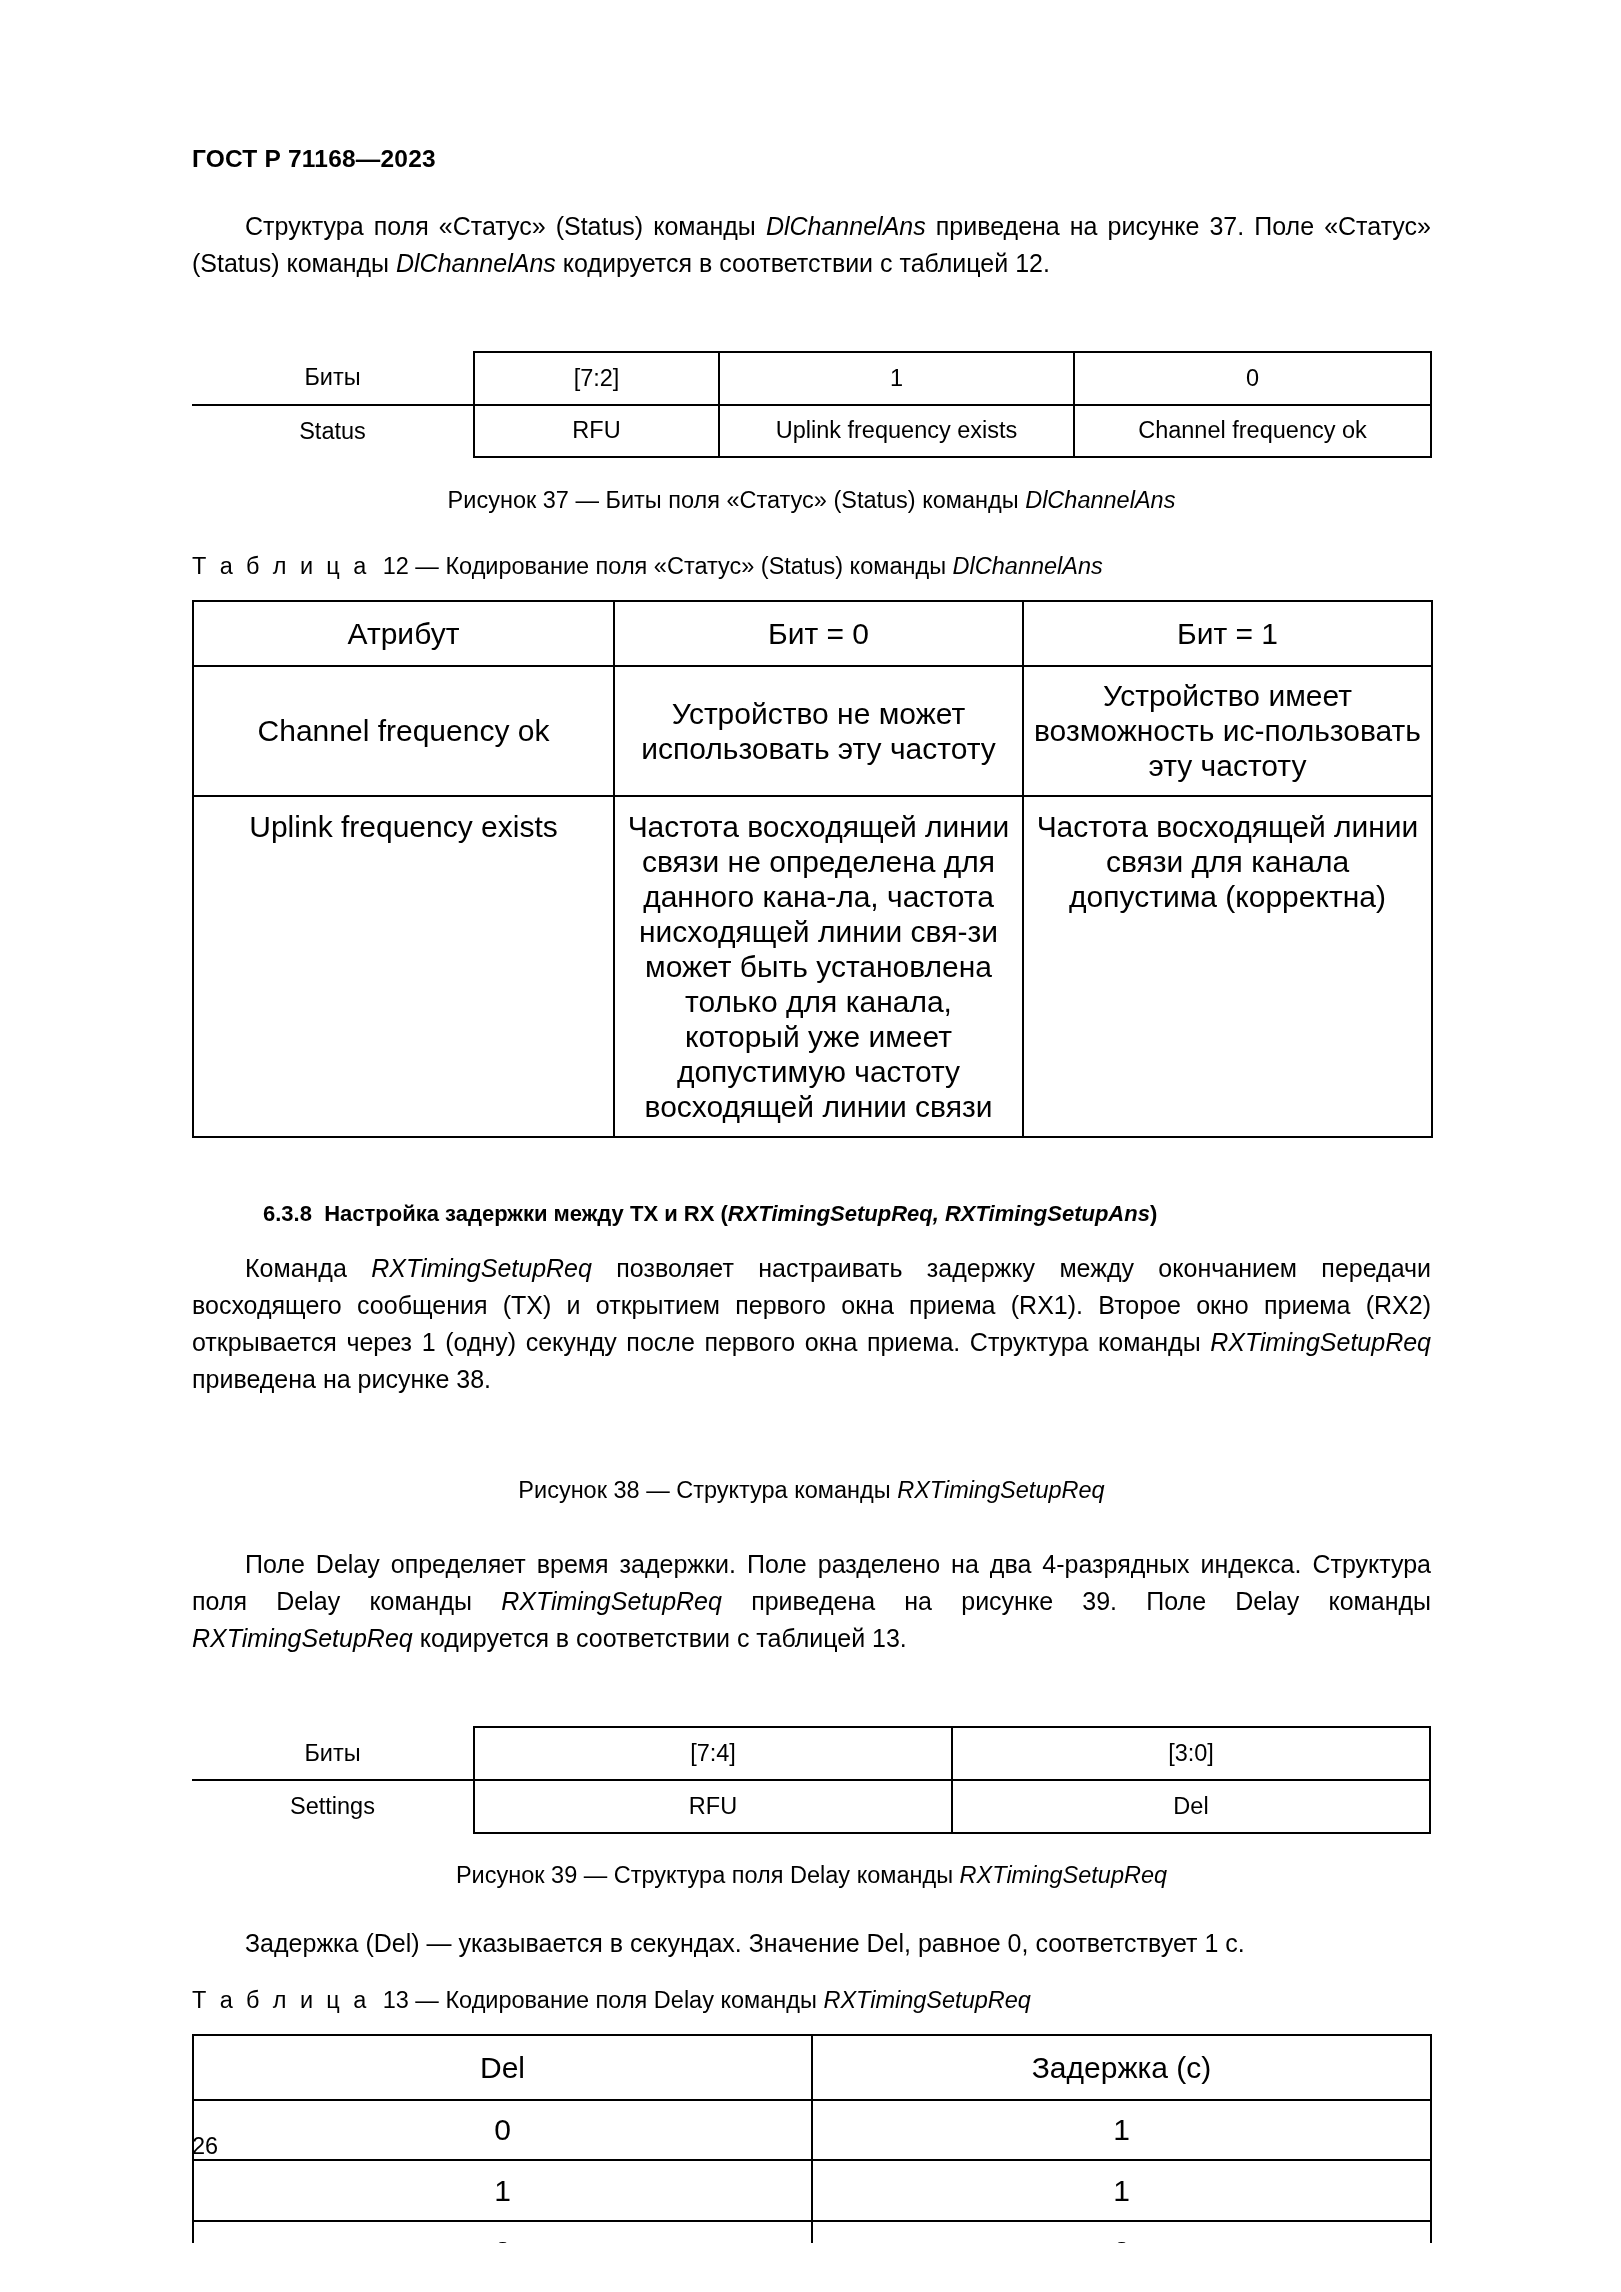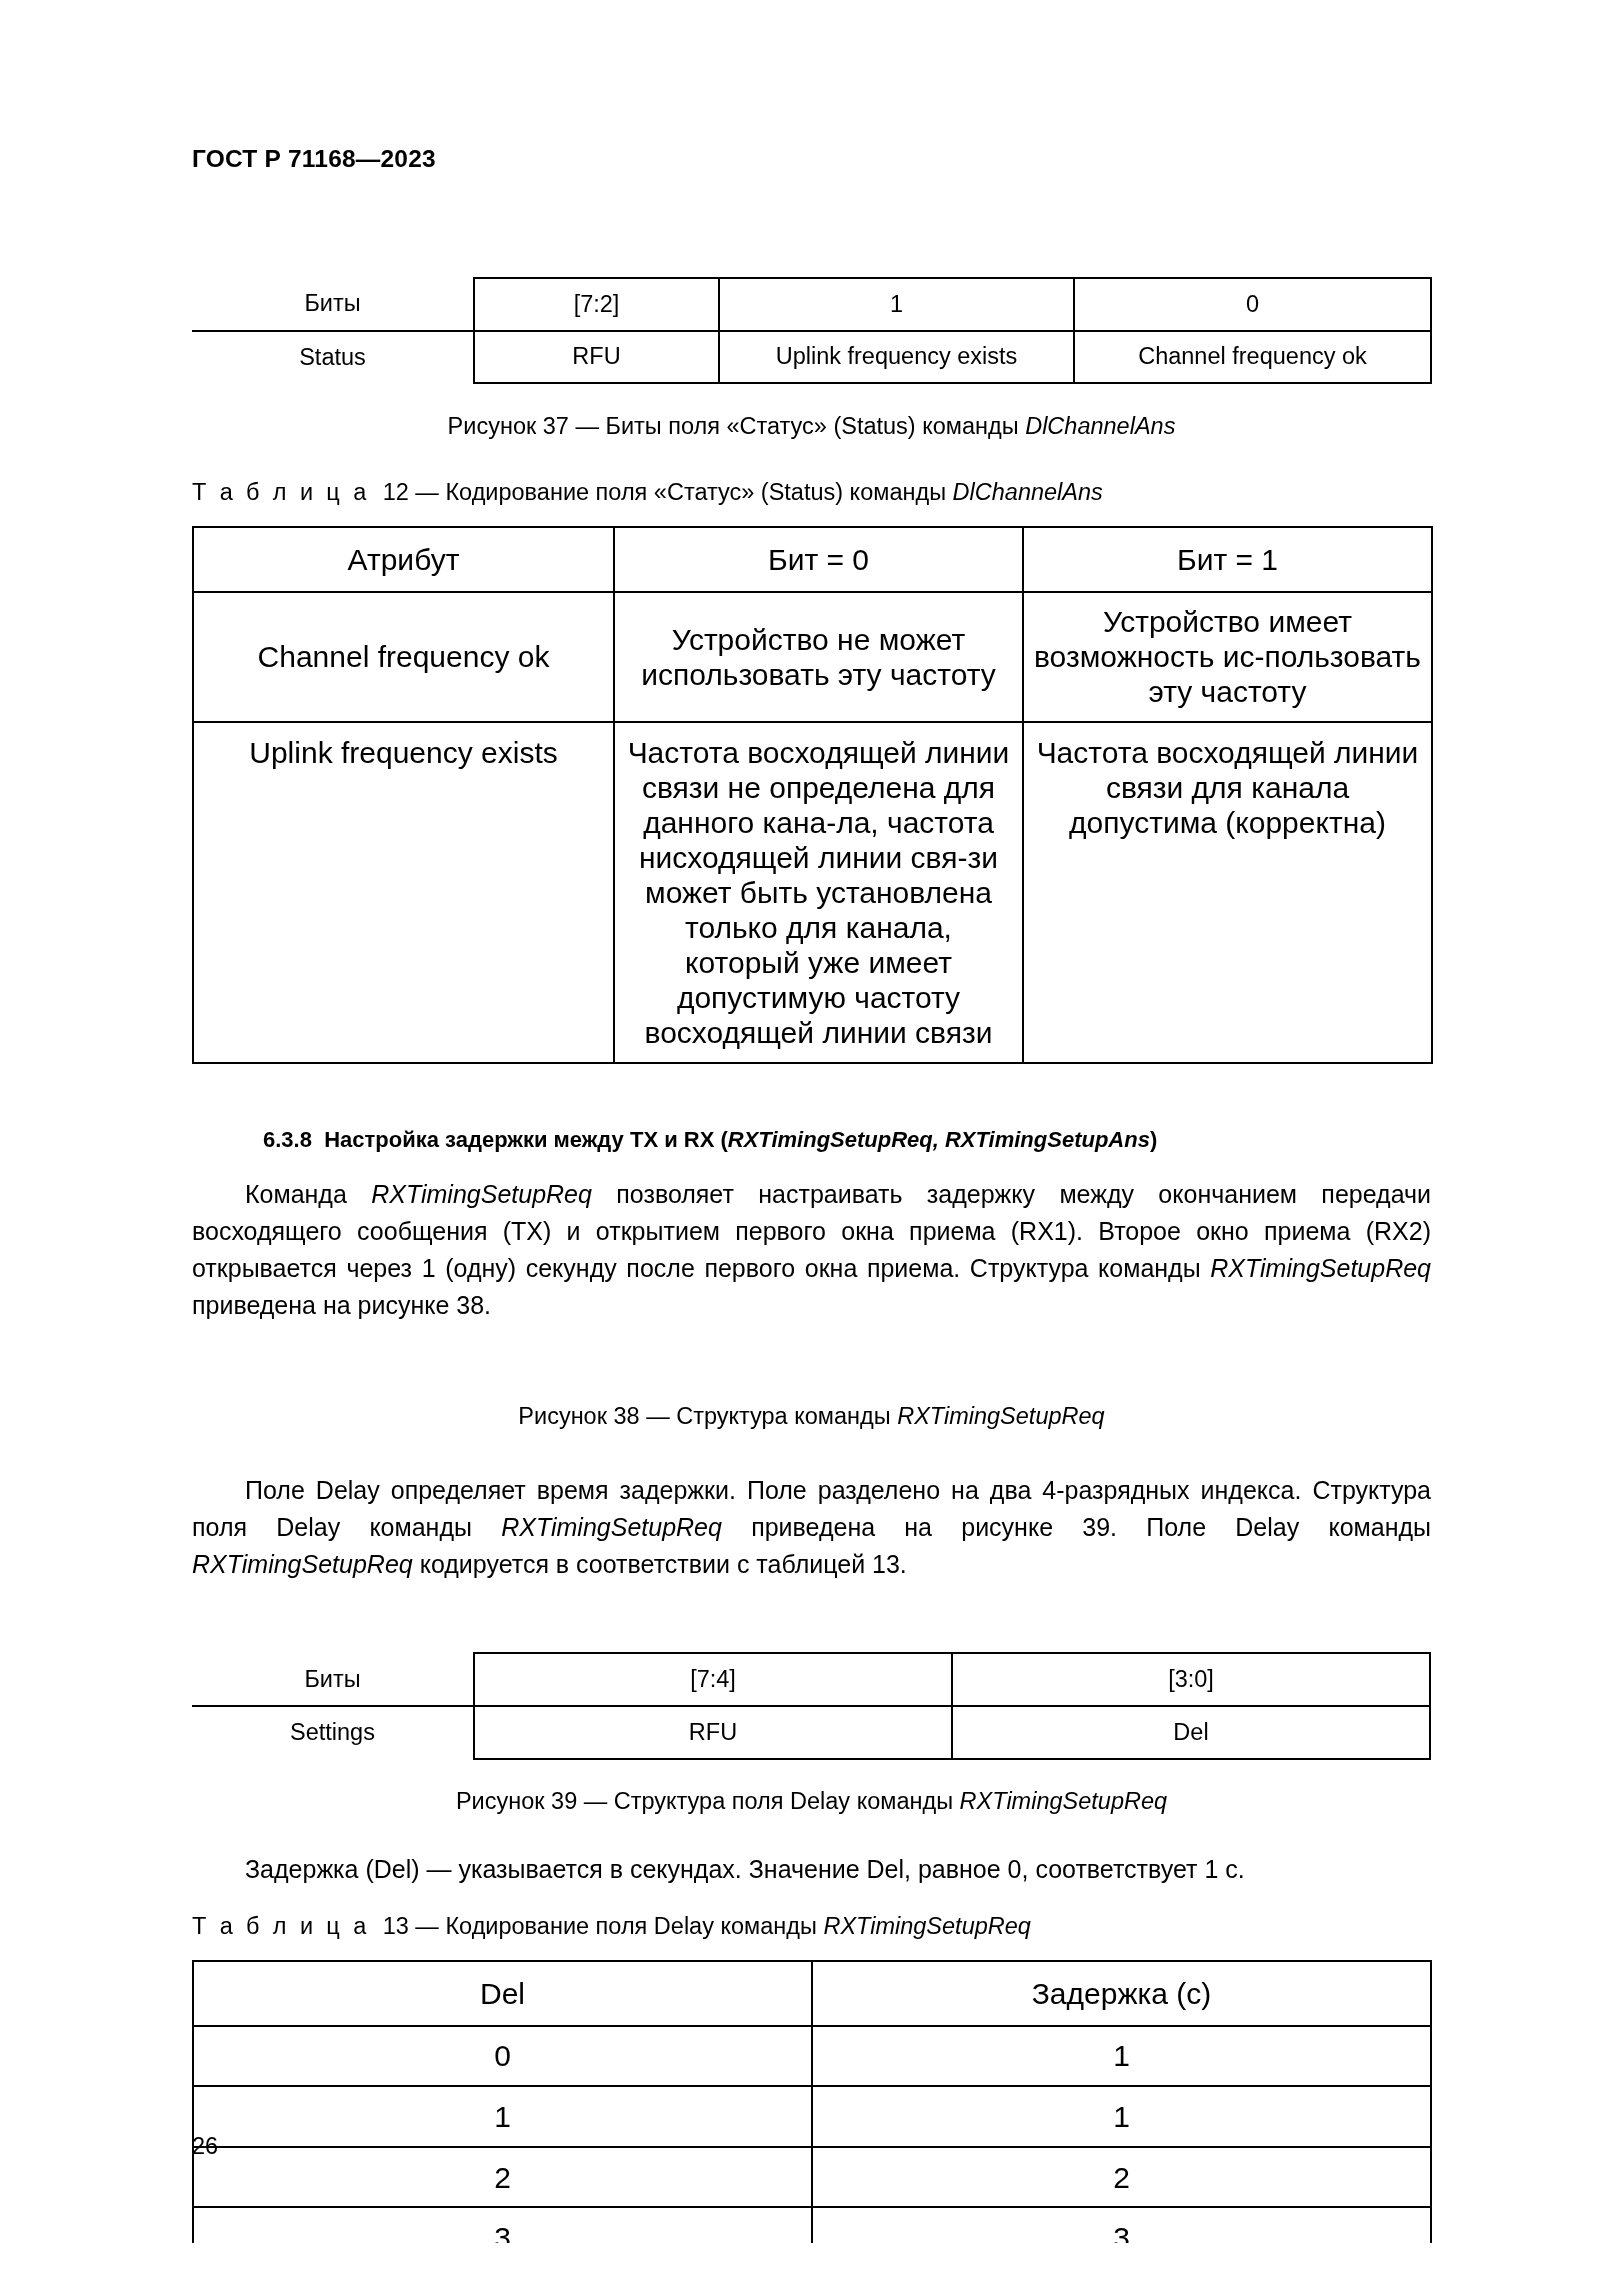--- a/index.html
+++ b/index.html
@@ -153,20 +153,21 @@
 <body>
 
 <div class="page">
 
   <div class="doc-header">ГОСТ Р 71168—2023</div>
 
   <div class="content">
 
     <div class="sp-40" style="height:208px"></div>
 
+    <p class="para indent"><span>Структура поля «Статус» (Status) команды </span><span class="ital">DlChannelAns</span><span> приведена на рисунке 37. Поле «Статус» (Status) команды </span><span class="ital">DlChannelAns</span><span> кодируется в соответствии с таблицей 12.</span></p>
 
     <div class="sp-46"></div>
 
     <table class="bitfig">
       <colgroup>
         <col style="width:282px">
         <col style="width:245px">
         <col style="width:355px">
         <col style="width:357px">
       </colgroup>

